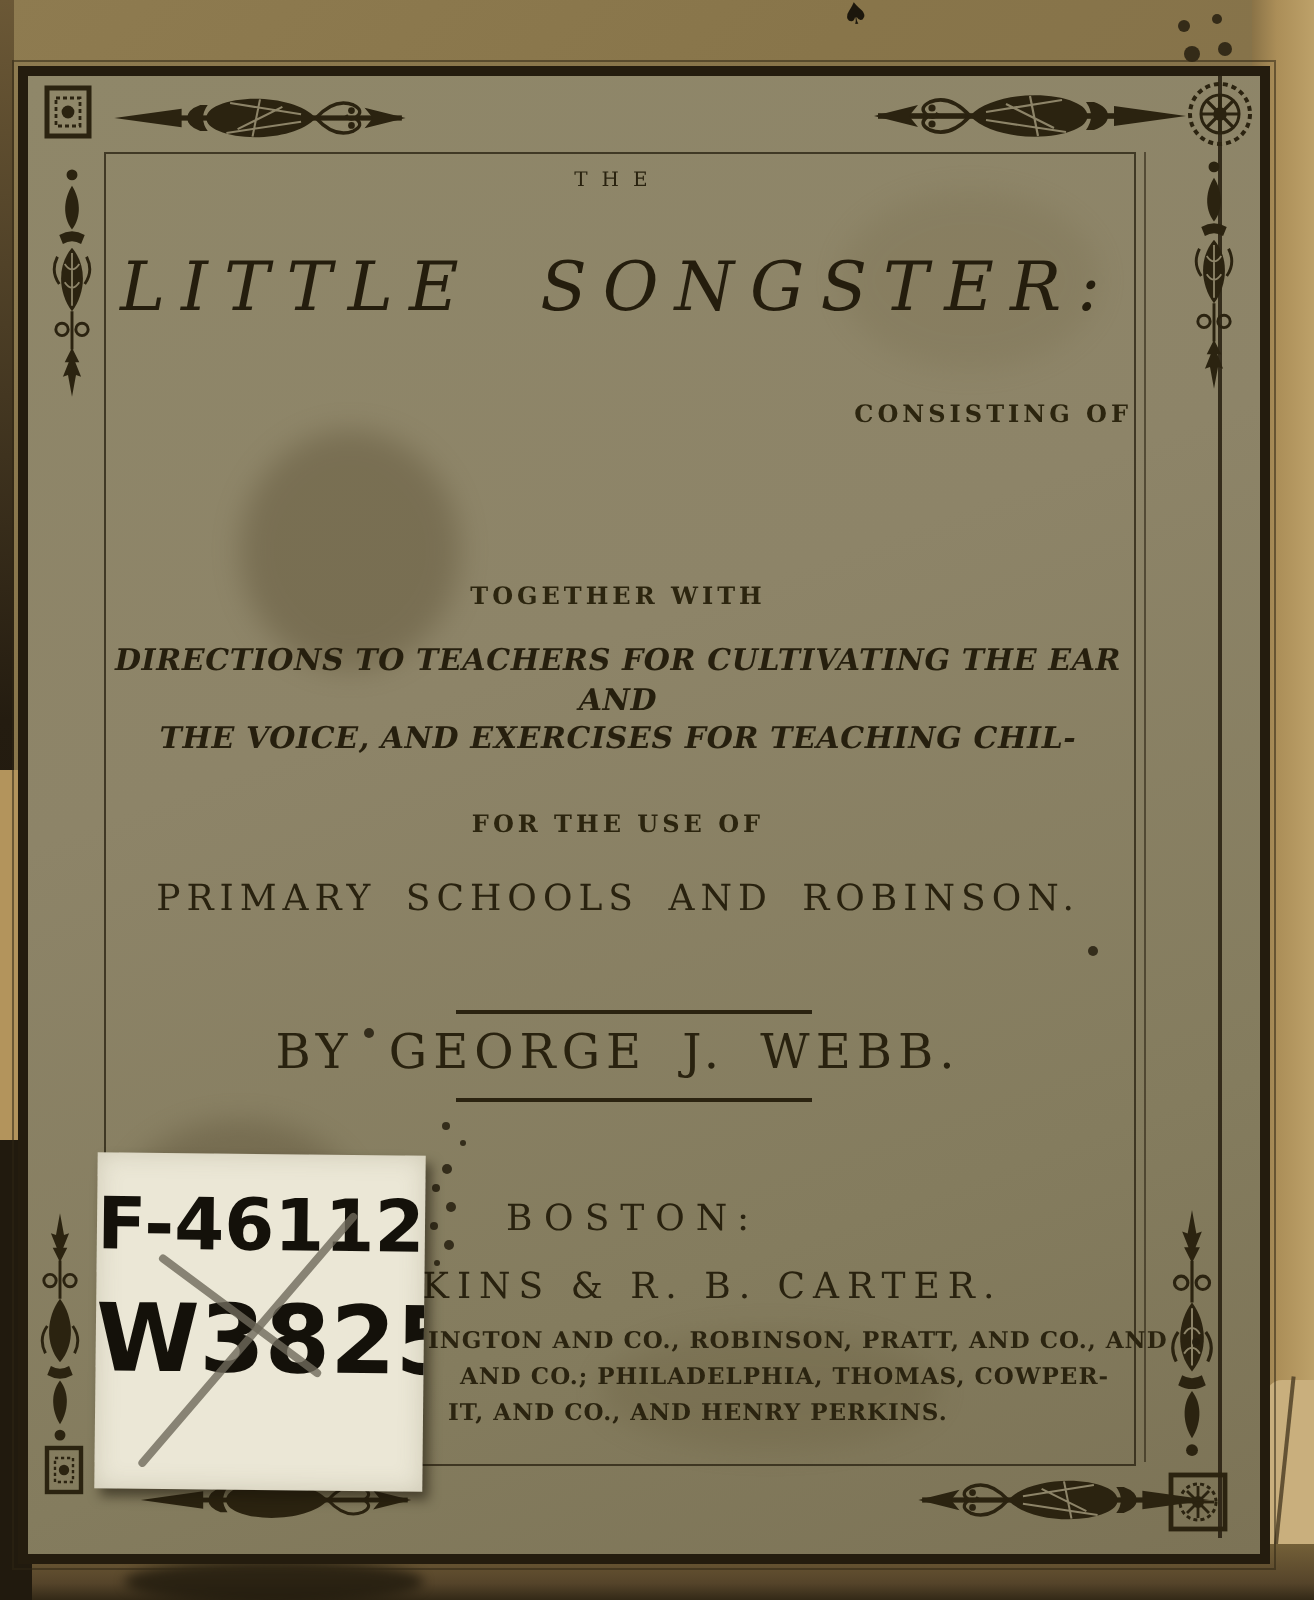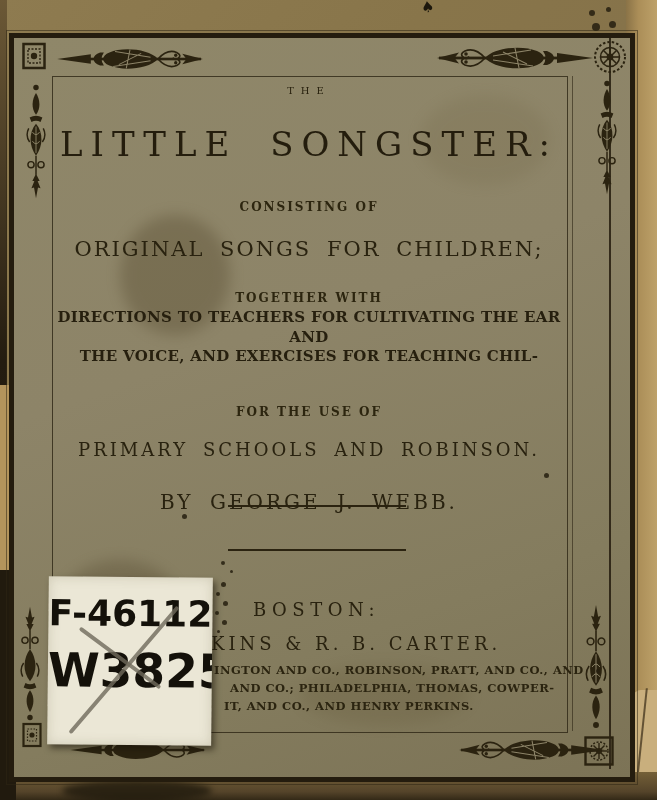--- a/index.html
+++ b/index.html
@@ -29,31 +29,31 @@
   .inner-right-double{left:572px;top:76px;width:1px;height:655px;background:rgba(45,37,20,.6);}
   
   .stain{border-radius:50%;filter:blur(7px);}
   .stain1{left:120px;top:215px;width:110px;height:120px;background:#584c31;opacity:.38;}
   .stain2{left:300px;top:665px;width:170px;height:60px;background:#615535;opacity:.22;}
   .stain3{left:420px;top:95px;width:130px;height:90px;background:#6a5e3d;opacity:.16;}
   .stain4{left:60px;top:560px;width:120px;height:90px;background:#4e4229;opacity:.3;}
   
   .cline{left:52px;width:514px;text-align:center;color:#29220f;}
   .t-the{top:85px;font-size:10px;letter-spacing:7px;}
-  .t-title{top:124px;font-size:34px;letter-spacing:8px;word-spacing:14px;color:#241d0d;}
+  .t-title{top:124px;font-size:34px;letter-spacing:8px;word-spacing:14px;color:#241d0d;font-style:italic;}
   .t-small{font-weight:bold;font-size:12px;letter-spacing:2px;color:#2c250f;}
-  .t-consisting{top:200px;}
+  .t-consisting{top:200px;text-align:right;}
   .t-contents{top:237px;font-size:21px;letter-spacing:2px;word-spacing:7px;}
   .t-together{top:291px;}
-  .t-desc{top:308px;font-weight:bold;font-size:15px;line-height:19.5px;letter-spacing:.3px;color:#261f0e;}
+  .t-desc{top:321px;font-weight:bold;font-size:15px;line-height:19.5px;letter-spacing:.3px;color:#261f0e;font-style:italic;}
   .t-use{top:405px;}
   .t-audience{top:439px;font-size:18px;letter-spacing:3px;word-spacing:6px;}
   .rule{left:228px;width:178px;height:2px;background:#2b2310;}
   .rule1{top:505px;} .rule2{top:549px;}
-  .t-byline{top:490px;font-size:20px;letter-spacing:3px;word-spacing:7px;}
+  .t-byline{top:512px;font-size:24px;letter-spacing:3px;word-spacing:7px;}
   .t-city{left:253px;top:599px;font-size:18px;letter-spacing:5.5px;color:#29220f;}
   .t-publisher{left:211px;top:633px;font-size:18px;letter-spacing:4px;color:#29220f;}
   .t-pub{font-weight:bold;font-size:11.5px;letter-spacing:.5px;color:#2b2410;white-space:nowrap;}
   .pub0{left:214px;top:663px;} .pub1{left:230px;top:681px;} .pub2{left:224px;top:699px;}
   
   .label{left:48px;top:577px;width:164px;height:168px;background:#ebe7d6;
       transform:rotate(.6deg);box-shadow:3px 4px 6px rgba(25,20,10,.55), inset 0 0 12px rgba(120,110,80,.25);
       overflow:hidden;font-family:"DejaVu Sans", sans-serif;color:#14110a;}
   .label .l1{position:absolute;left:0;top:16px;width:100%;text-align:center;
       font-size:36px;font-weight:800;letter-spacing:0px;}
@@ -254,21 +254,20 @@
       <path d="M3 50 Q-1 58 4 65 M19 50 Q23 58 18 65 M11 80 L11 101"></path>
       <circle cx="5.5" cy="90" r="3.4"></circle>
         <circle cx="16.5" cy="90" r="3.4"></circle>
     </g>
     <path d="M11 48 L11 77 M7 54 Q11 60 15 54 M7 64 Q11 70 15 64" stroke="#8d8468" stroke-width="1" fill="none"></path>
   </svg>
 
   <div class="abs cline t-the">THE</div>
   <div class="abs cline t-title">LITTLE SONGSTER:</div>
   <div class="abs cline t-small t-consisting">CONSISTING OF</div>
-  <div class="abs cline t-contents">ORIGINAL SONGS FOR CHILDREN;</div>
   <div class="abs cline t-small t-together">TOGETHER WITH</div>
   <div class="abs cline t-desc">
     <div>DIRECTIONS TO TEACHERS FOR CULTIVATING THE EAR AND</div>
     <div>THE VOICE, AND EXERCISES FOR TEACHING CHIL-</div>
   </div>
   <div class="abs cline t-small t-use">FOR THE USE OF</div>
   <div class="abs cline t-audience">PRIMARY SCHOOLS AND ROBINSON.</div>
   <div class="abs rule rule1"></div>
   <div class="abs cline t-byline">BY GEORGE J. WEBB.</div>
   <div class="abs rule rule2"></div>

